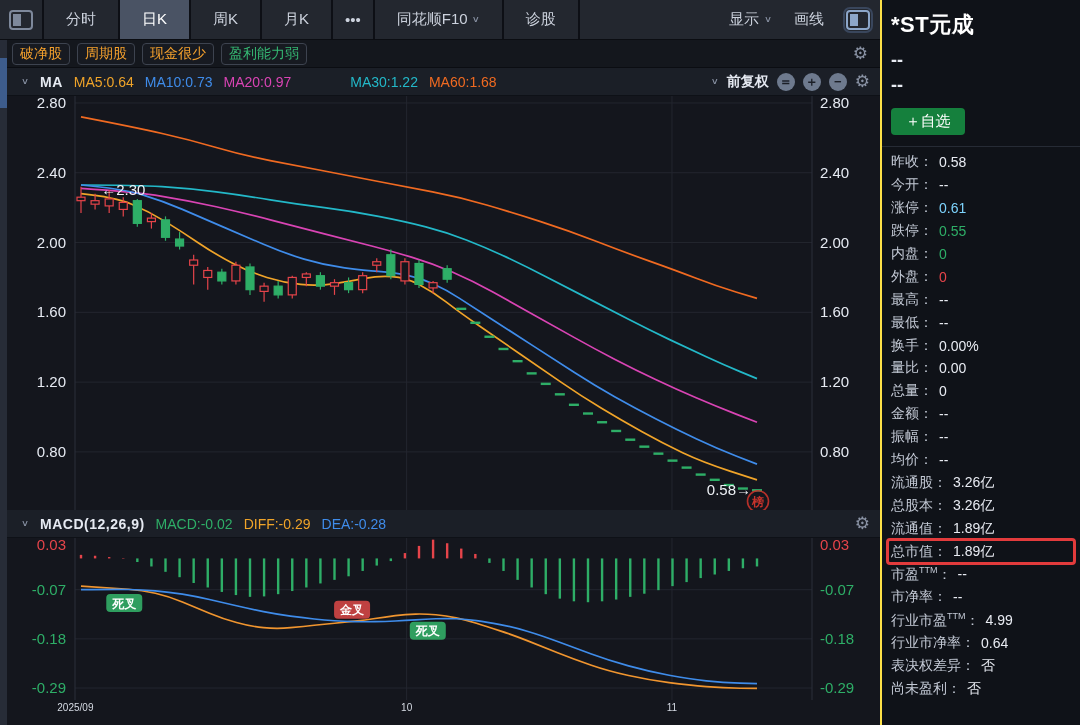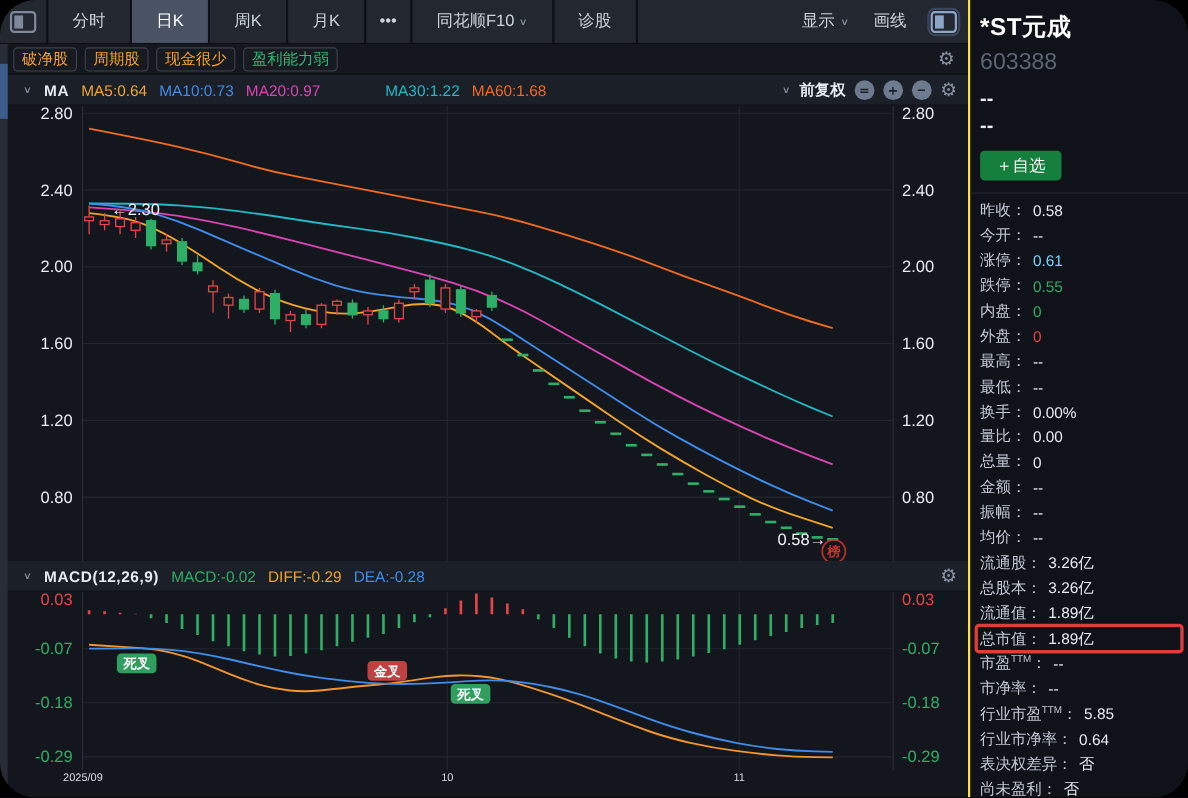--- a/index.html
+++ b/index.html
@@ -1,18 +1,18 @@
 <!DOCTYPE html>
 <html><head>
 <meta charset="utf-8">
 <style>
   * { margin:0; padding:0; box-sizing:border-box; }
   html,body { background:#000; }
   body { font-family:"Liberation Sans","DejaVu Sans",sans-serif; }
-  .app { position:relative; width:1080px; height:725px; background:#14161d; overflow:hidden;border-radius:32px; }
+  .app { position:relative; width:1080px; height:725px; background:#14161d; overflow:hidden; }
 
   
   .chart-region { position:absolute; left:0; top:0; width:880px; height:725px; }
 
   .toolbar { position:absolute; left:0; top:0; width:880px; height:40px; background:#23272f;
              display:flex; align-items:stretch; border-bottom:1px solid #0b0d12; }
   .tb-cell { display:flex; align-items:center; justify-content:center; border-right:2px solid #0d0f15;
              color:#ccd2dd; font-size:15px; padding:0 22px; cursor:default; white-space:nowrap; }
   .tb-cell.icon-cell { padding:0 9px; }
   .tab.active { background:#4a5364; color:#fff; }
@@ -350,21 +350,20 @@
         <span style="left: 671.97px; transform: translateX(-50%);">11</span>
       </div>
 
     <div class="left-strip">
       <span class="seg"></span>
     </div>
   </div>
 
   <div class="side-panel">
     <div class="sp-name">*ST元成</div>
-    <div class="sp-code">603388</div>
     <div class="sp-price">--</div>
     <div class="sp-change">--</div>
     <button class="watch-btn">＋自选</button>
     <div class="sp-divider"></div>
     <div class="sp-rows" id="sp-rows">
         <div class="sp-row">
           <span class="lab">昨收：</span>
           <span class="val">0.58</span>
         </div>
         <div class="sp-row">
@@ -438,21 +437,21 @@
         <div class="sp-row">
           <span class="lab">市盈<sup>TTM</sup>：</span>
           <span class="val">--</span>
         </div>
         <div class="sp-row">
           <span class="lab">市净率：</span>
           <span class="val">--</span>
         </div>
         <div class="sp-row">
           <span class="lab">行业市盈<sup>TTM</sup>：</span>
-          <span class="val">5.85</span>
+          <span class="val">4.99</span>
         </div>
         <div class="sp-row">
           <span class="lab">行业市净率：</span>
           <span class="val">0.64</span>
         </div>
         <div class="sp-row">
           <span class="lab">表决权差异：</span>
           <span class="val">否</span>
         </div>
         <div class="sp-row">

